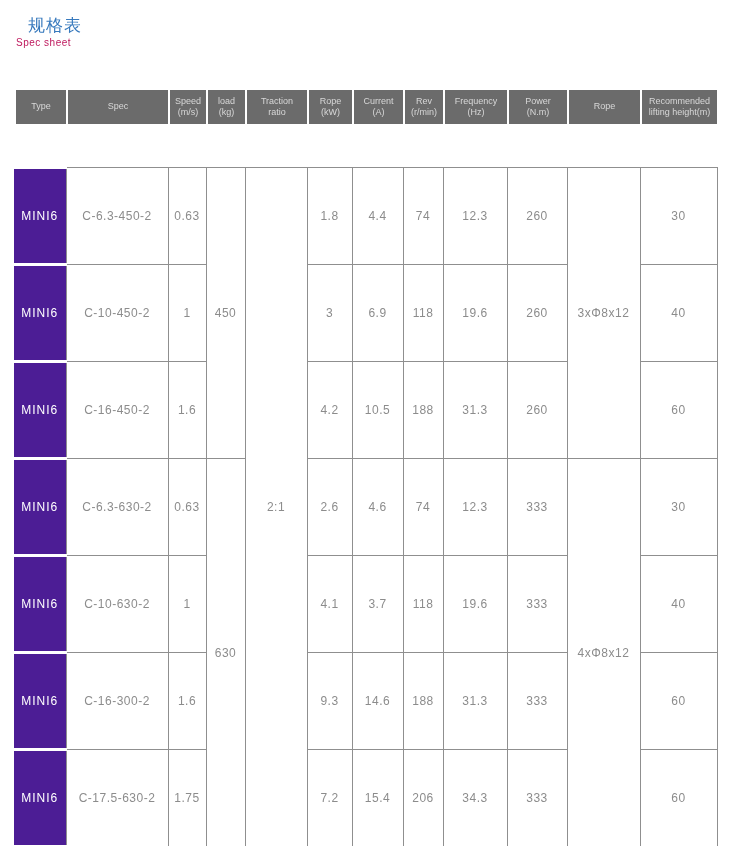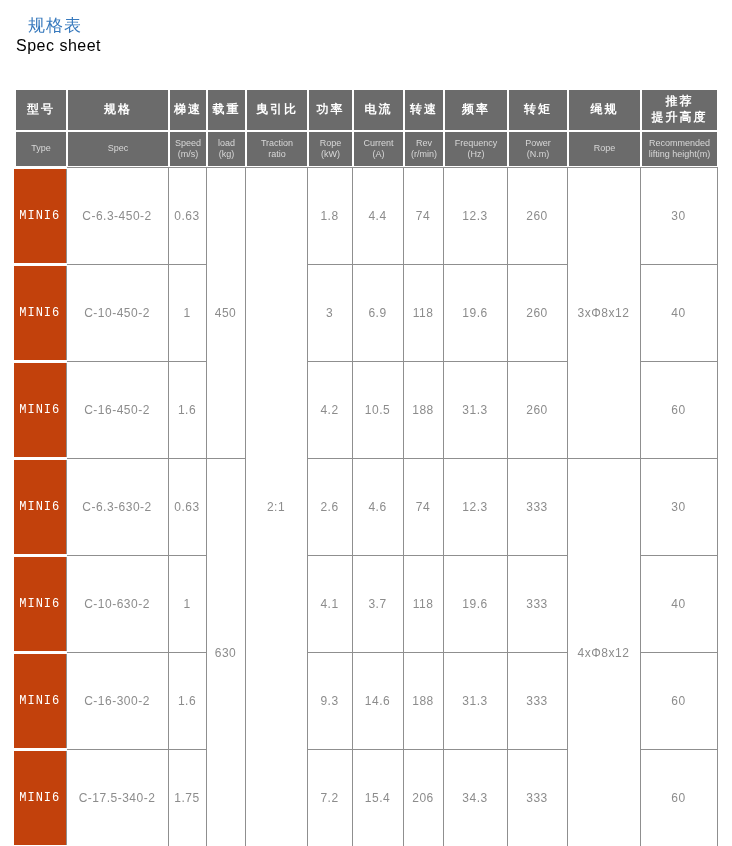--- a/index.html
+++ b/index.html
@@ -1,37 +1,37 @@
 <!DOCTYPE html>
 <html><head>
 <meta charset="utf-8">
 <style>
   html,body{margin:0;padding:0;background:#ffffff;}
   body{width:732px;height:846px;font-family:"Liberation Sans","DejaVu Sans",sans-serif;}
   .page{position:relative;width:732px;height:846px;background:#fff;overflow:hidden;}
 
   .title-zh{position:absolute;left:16px;top:14px;font-size:17px;font-weight:normal;color:#3779bd;letter-spacing:1px;margin-left:12px;}
-  .title-en{position:absolute;left:16px;top:37px;font-size:16px;color:#000000;letter-spacing:0.5px;}
+  .title-en{position:absolute;left:16px;top:37px;font-size:10px;color:#be185d;letter-spacing:0.5px;}
 
   table{border-collapse:collapse;table-layout:fixed;}
   .hdr-table{position:absolute;left:14px;top:88px;width:703px;}
   .body-table{position:absolute;left:14px;top:166px;width:703px;}
 
   col.c-type{width:52px;}  col.c-spec{width:102px;} col.c-speed{width:38px;}
   col.c-load{width:39px;}  col.c-trac{width:62px;}  col.c-power{width:45px;}
   col.c-curr{width:51px;}  col.c-rev{width:40px;}   col.c-freq{width:64px;}
   col.c-torq{width:60px;}  col.c-rope{width:73px;}  col.c-hgt{width:77px;}
 
   .hdr-table th{background:#6b6b6b;border:2px solid #ffffff;text-align:center;vertical-align:middle;padding:0 2px;}
   .hdr-table .th-zh{height:40px;color:#ffffff;font-size:12px;font-weight:bold;letter-spacing:2px;white-space:pre-line;line-height:1.3;}
   .hdr-table .th-en{height:34px;color:#d8d8d8;font-size:9px;font-weight:normal;letter-spacing:0;white-space:pre-line;line-height:1.25;}
 
   .body-table td{border:1px solid #8f8f8f;height:94px;text-align:center;vertical-align:middle;
                  color:#8c8c8c;font-size:12px;letter-spacing:0.5px;padding:0;background:#fff;}
-  .body-table td.type-cell{background:#c2410c;color:#ffffff;border:none;border-top:3px solid #ffffff;border-bottom:3px solid #ffffff;letter-spacing:1px;font-family:Liberation Mono, monospace;}
+  .body-table td.type-cell{background:#4c1d95;color:#ffffff;border:none;border-top:3px solid #ffffff;border-bottom:3px solid #ffffff;letter-spacing:1px;}
 </style>
 </head>
 <body>
 
 <div class="page">
 
   <div class="title-zh">规格表</div>
   <div class="title-en">Spec sheet</div>
 
   <table class="hdr-table">
@@ -43,35 +43,20 @@
       <col class="c-trac">
         <col class="c-power">
         <col class="c-curr">
         <col class="c-rev">
       <col class="c-freq">
         <col class="c-torq">
         <col class="c-rope">
         <col class="c-hgt">
     </colgroup>
     <tbody>
-        <tr>
-      <th class="th-zh">型号</th>
-      <th class="th-zh">规格</th>
-      <th class="th-zh">梯速</th>
-      <th class="th-zh">载重</th>
-      <th class="th-zh">曳引比</th>
-      <th class="th-zh">功率</th>
-      <th class="th-zh">电流</th>
-      <th class="th-zh">转速</th>
-      <th class="th-zh">频率</th>
-      <th class="th-zh">转矩</th>
-      <th class="th-zh">绳规</th>
-      <th class="th-zh">推荐
-提升高度</th>
-    </tr>
     <tr>
       <th class="th-en">Type</th>
       <th class="th-en">Spec</th>
       <th class="th-en">Speed
 (m/s)</th>
       <th class="th-en">load
 (kg)</th>
       <th class="th-en">Traction
 ratio</th>
       <th class="th-en">Rope
@@ -173,21 +158,21 @@
       <td>1.6</td>
       <td>9.3</td>
       <td>14.6</td>
       <td>188</td>
       <td>31.3</td>
       <td>333</td>
       <td>60</td>
     </tr>
     <tr>
       <td class="type-cell">MINI6</td>
-      <td>C-17.5-340-2</td>
+      <td>C-17.5-630-2</td>
       <td>1.75</td>
       <td>7.2</td>
       <td>15.4</td>
       <td>206</td>
       <td>34.3</td>
       <td>333</td>
       <td>60</td>
     </tr>
   </tbody>
     </table>

